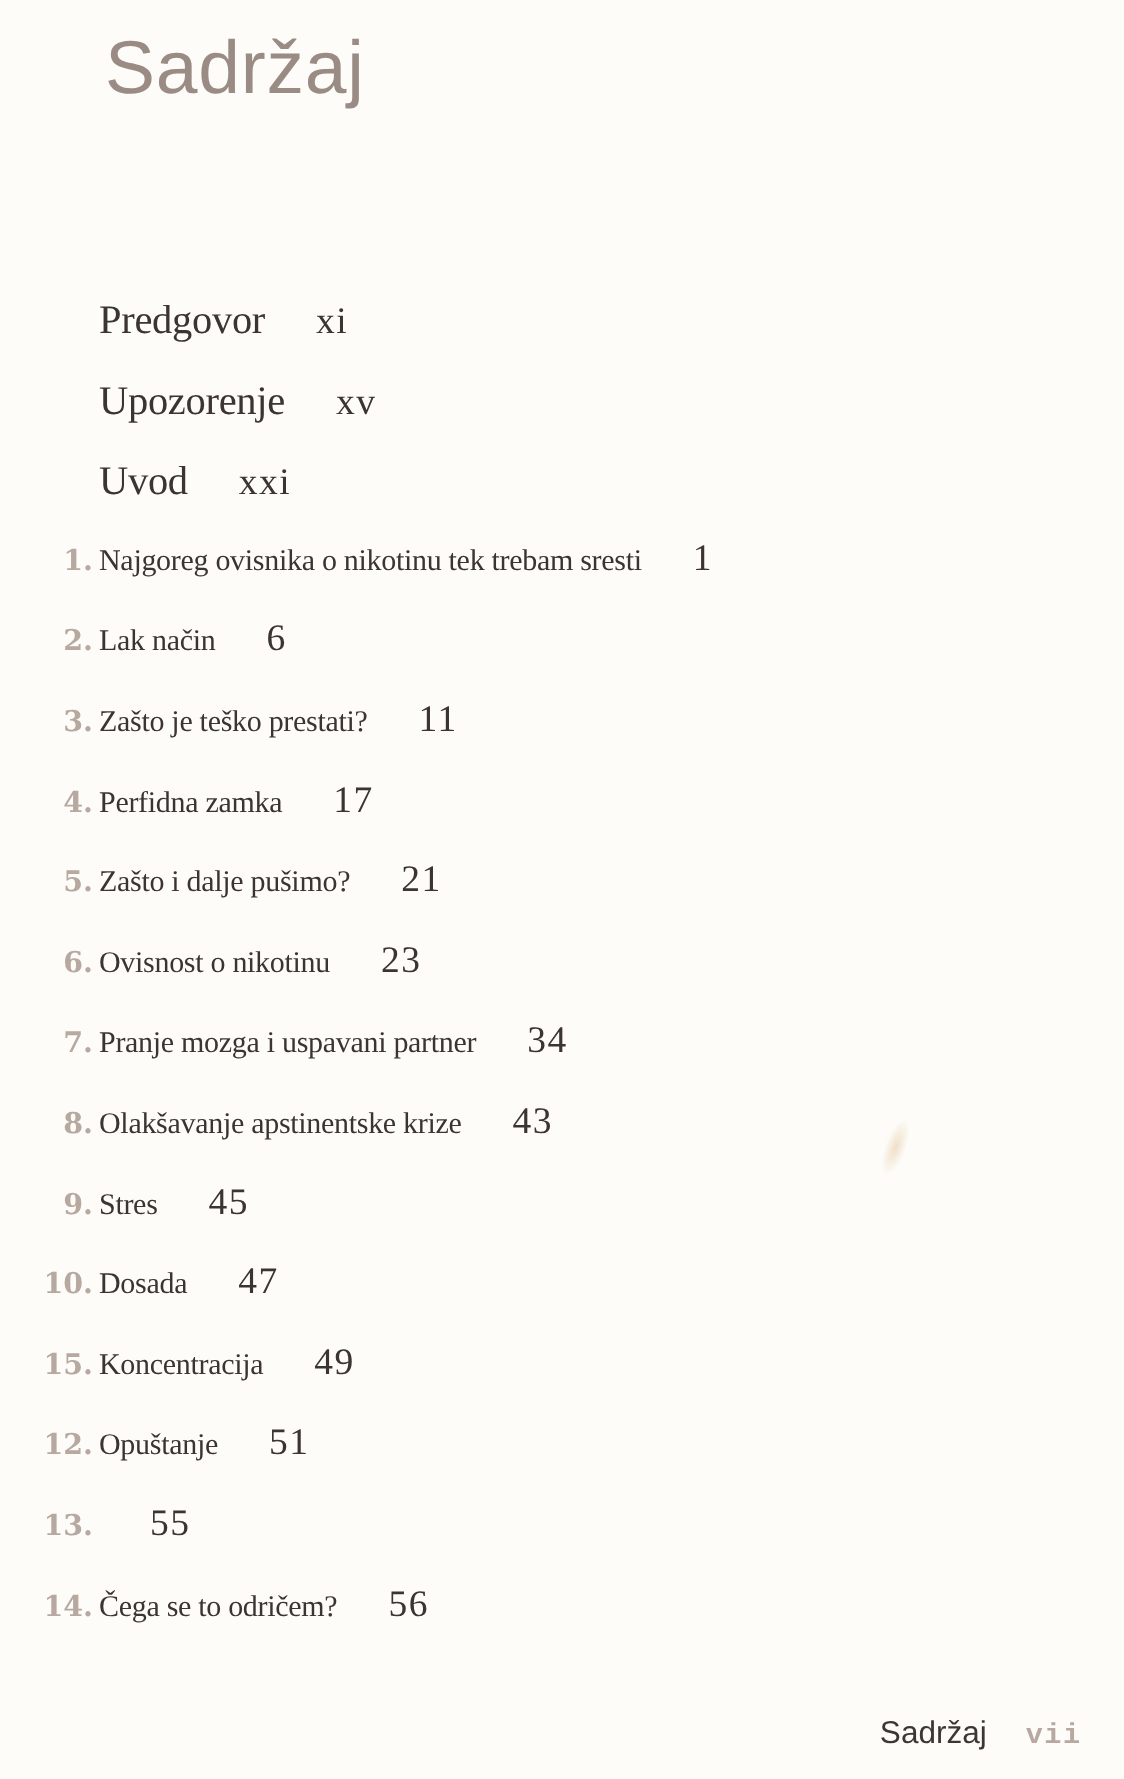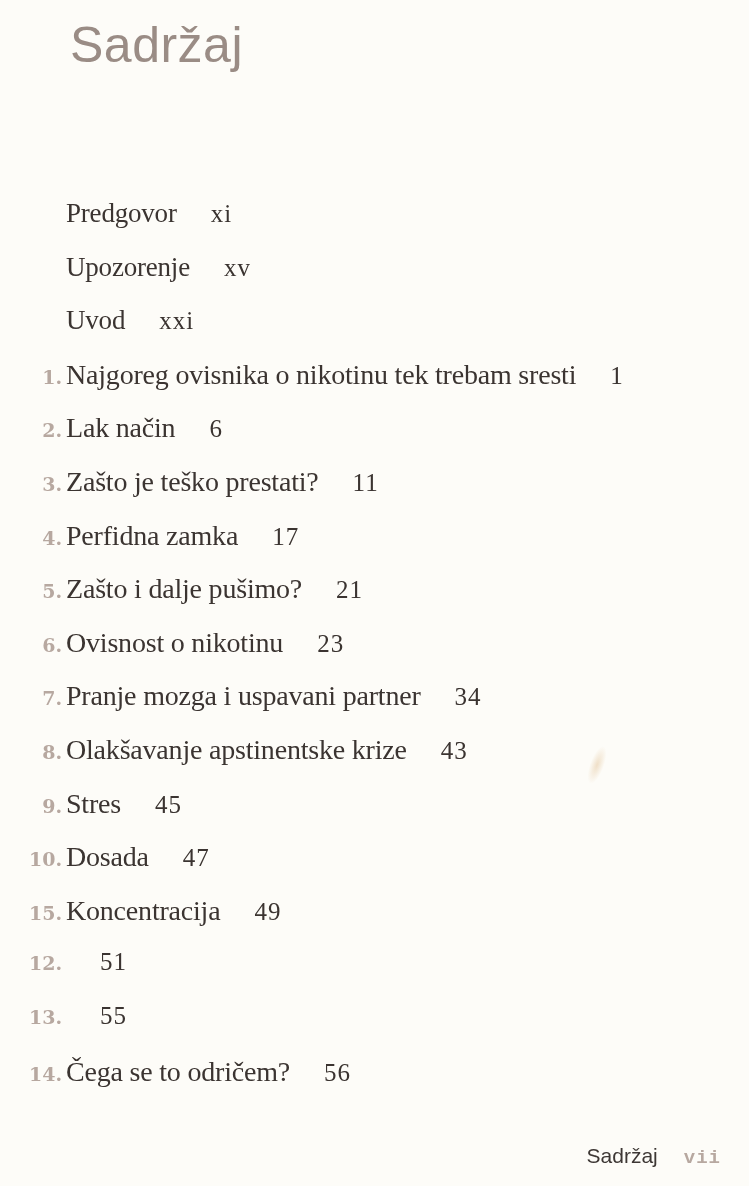--- a/index.html
+++ b/index.html
@@ -56,21 +56,21 @@
       width: 66px;
       text-align: right;
       padding-right: 4px;
       box-sizing: border-box;
       font-family: "DejaVu Serif", "Liberation Serif", serif;
       font-weight: bold;
       font-size: 19px;
       color: #b7a8a0;
     }
     .toc-title {
-      font-size: 28px;
+      font-size: 20px;
       color: #3b3431;
       letter-spacing: -0.2px;
     }
     .toc-page {
       font-size: 25px;
       color: #3b3431;
       margin-left: 34px;
       letter-spacing: 1px;
       font-family: Liberation Serif, serif;
     }
@@ -176,20 +176,21 @@
     <span class="toc-title">Dosada</span>
     <span class="toc-page">47</span>
   </li>
   <li class="toc-row">
     <span class="toc-num">15.</span>
     <span class="toc-title">Koncentracija</span>
     <span class="toc-page">49</span>
   </li>
   <li class="toc-row">
     <span class="toc-num">12.</span>
+    <span class="toc-title">Opuštanje</span>
     <span class="toc-page">51</span>
   </li>
   <li class="toc-row">
     <span class="toc-num">13.</span>
     <span class="toc-page">55</span>
   </li>
   <li class="toc-row">
     <span class="toc-num">14.</span>
     <span class="toc-title">Čega se to odričem?</span>
     <span class="toc-page">56</span>

